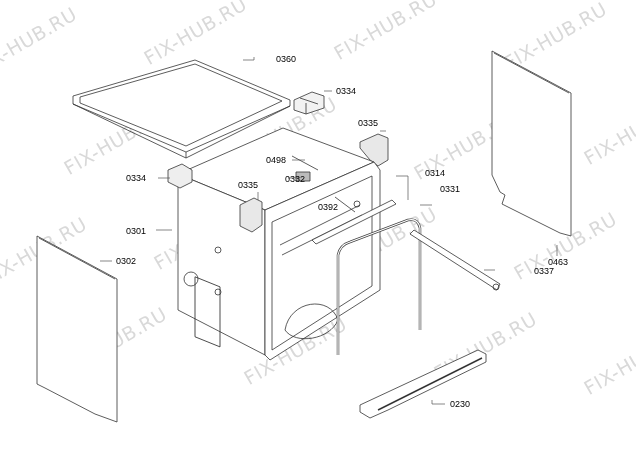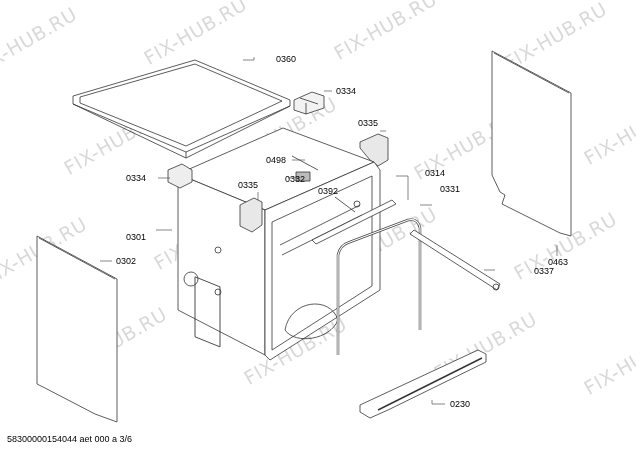--- a/index.html
+++ b/index.html
@@ -129,22 +129,21 @@
   </svg>
 
   <span class="label" style="left:276px;top:54px;">0360</span>
   <span class="label" style="left:336px;top:86px;">0334</span>
   <span class="label" style="left:358px;top:118px;">0335</span>
   <span class="label" style="left:266px;top:155px;">0498</span>
   <span class="label" style="left:265px;top:174px;margin-left:20px;">0332</span>
   <span class="label" style="left:126px;top:173px;">0334</span>
   <span class="label" style="left:238px;top:180px;">0335</span>
   <span class="label" style="left:425px;top:168px;">0314</span>
-  <span class="label" style="left:318px;top:186px;">0392</span>
-  <span class="label" style="left:126px;top:232px;text-align:right;">0301</span>
+  <span class="label" style="left:318px;top:202px;">0392</span>
+  <span class="label" style="left:126px;top:226px;text-align:right;">0301</span>
   <span class="label" style="left:440px;top:184px;">0331</span>
   <span class="label" style="left:116px;top:256px;text-align:center;">0302</span>
   <span class="label" style="left:548px;top:257px;">0463</span>
   <span class="label" style="left:498px;top:266px;margin-left:36px;">0337</span>
   <span class="label" style="left:450px;top:399px;">0230</span>
 
-  <div class="footer">58300000154044 aet 000 a 3/6</div>
 </div>
 
 </body></html>

